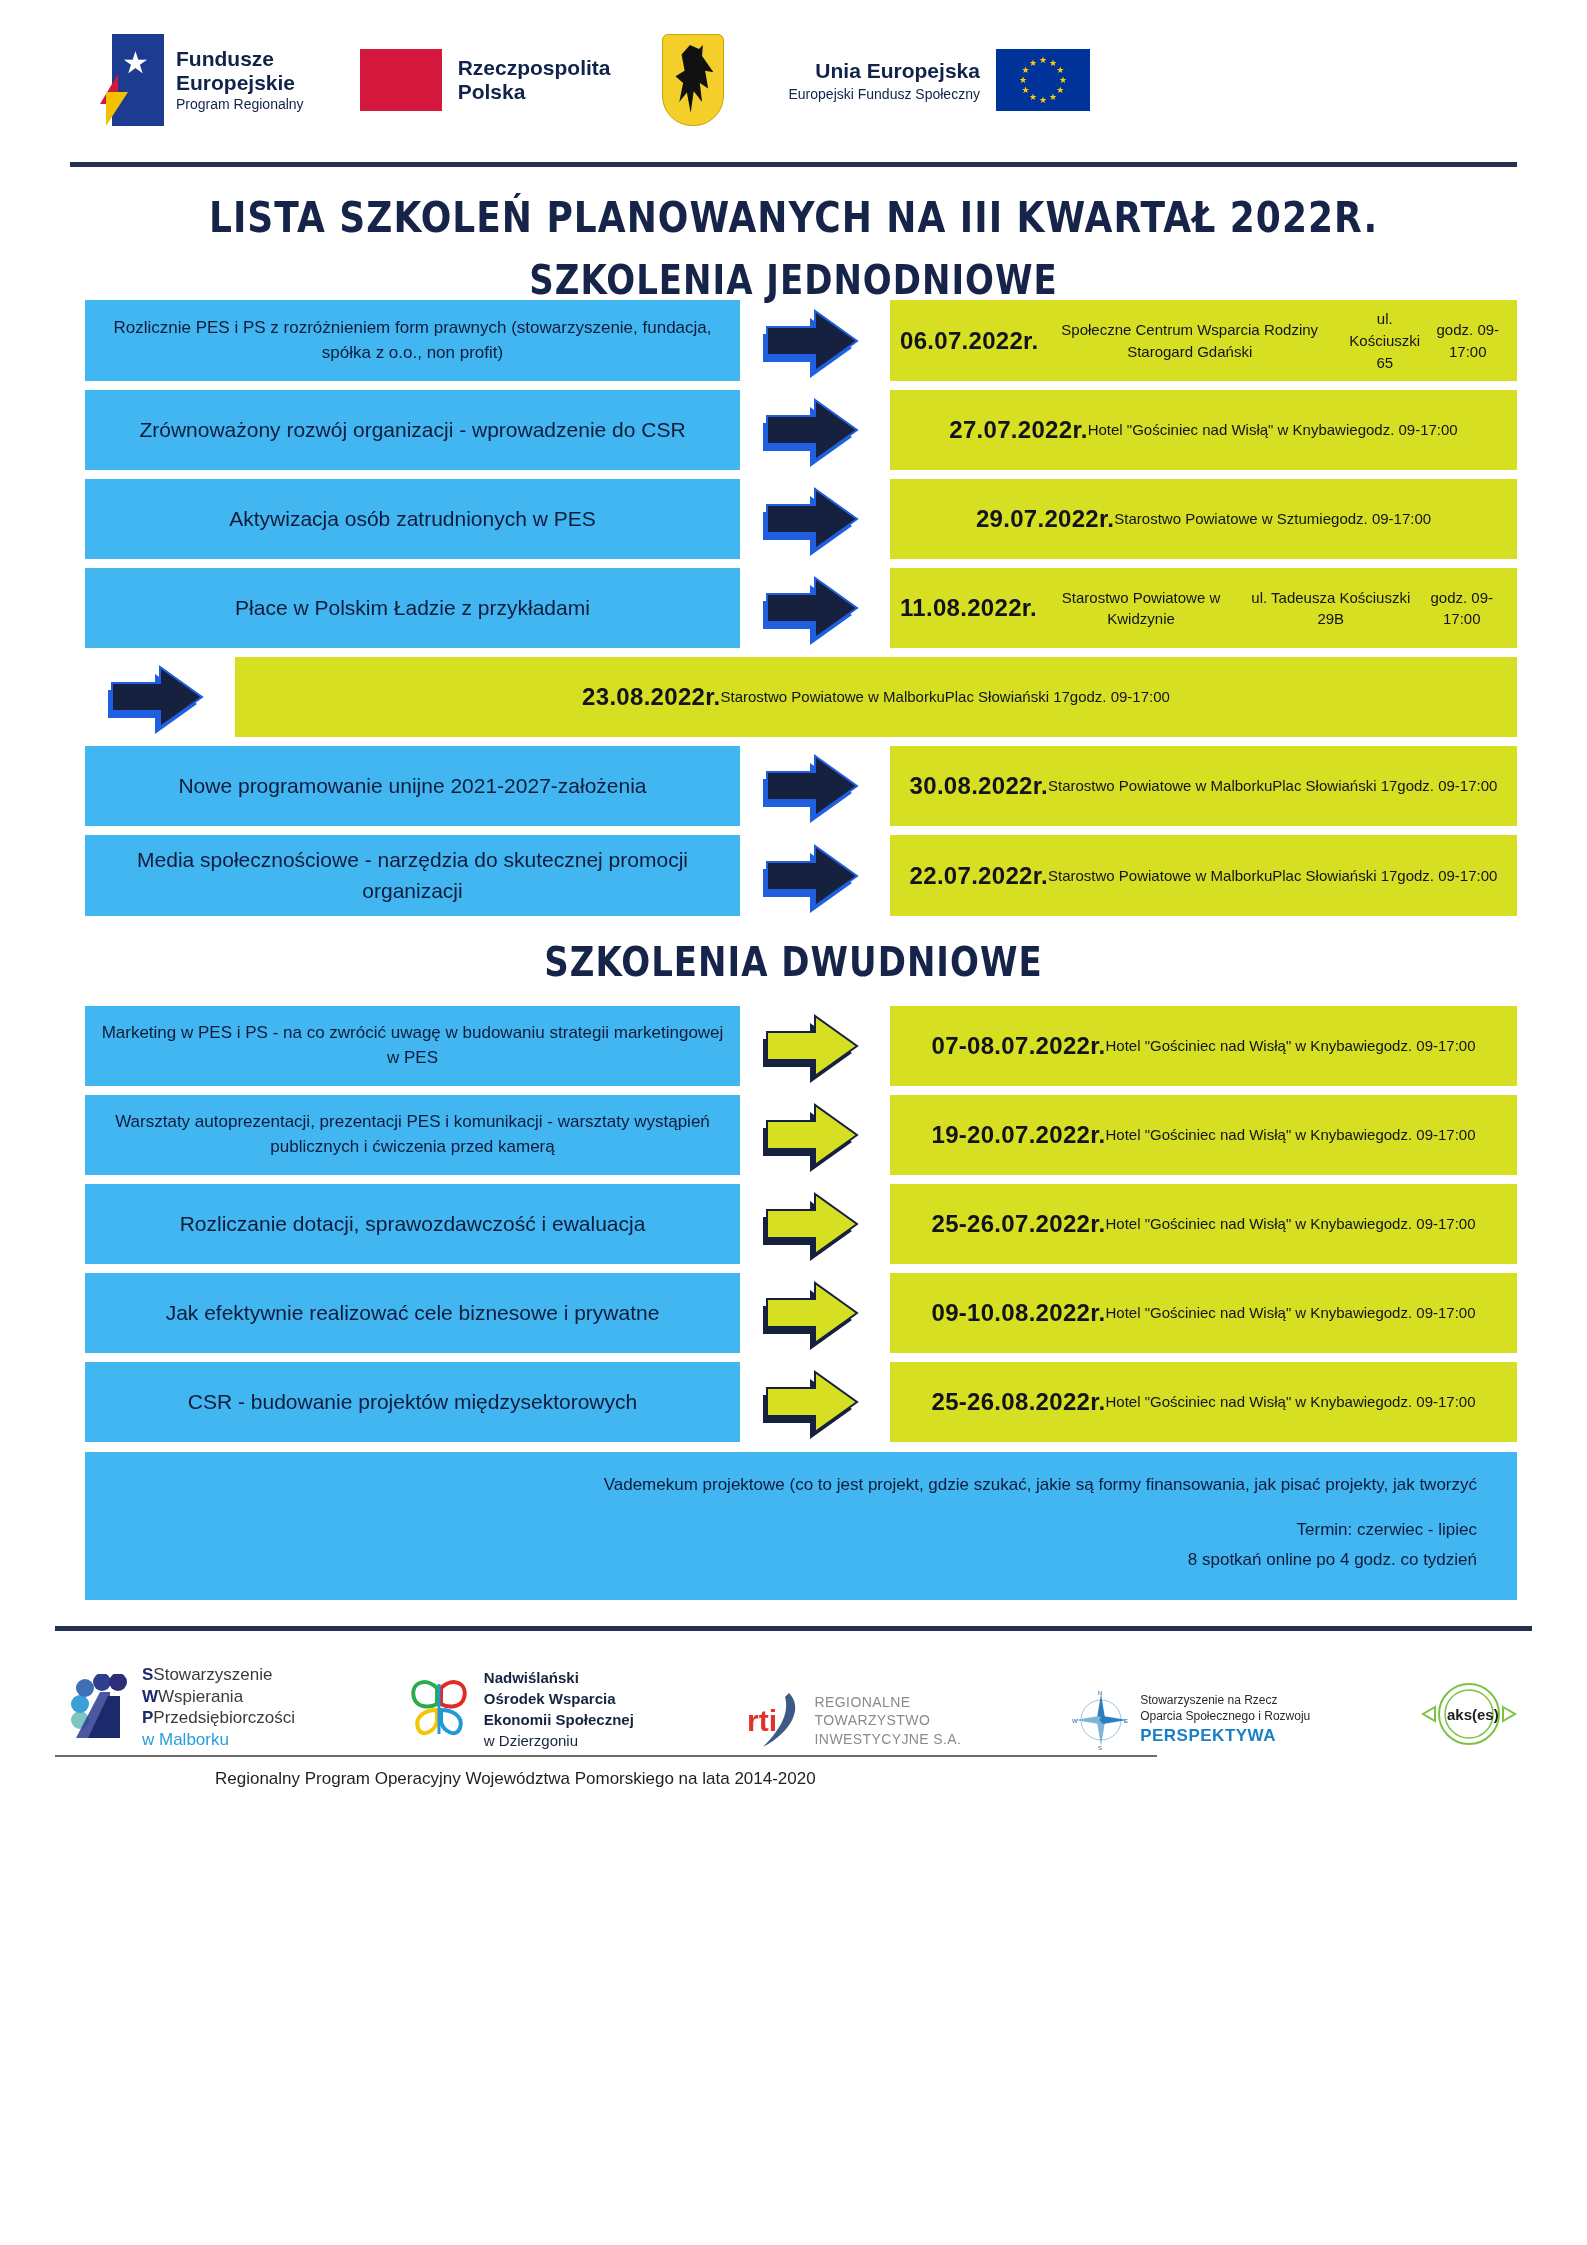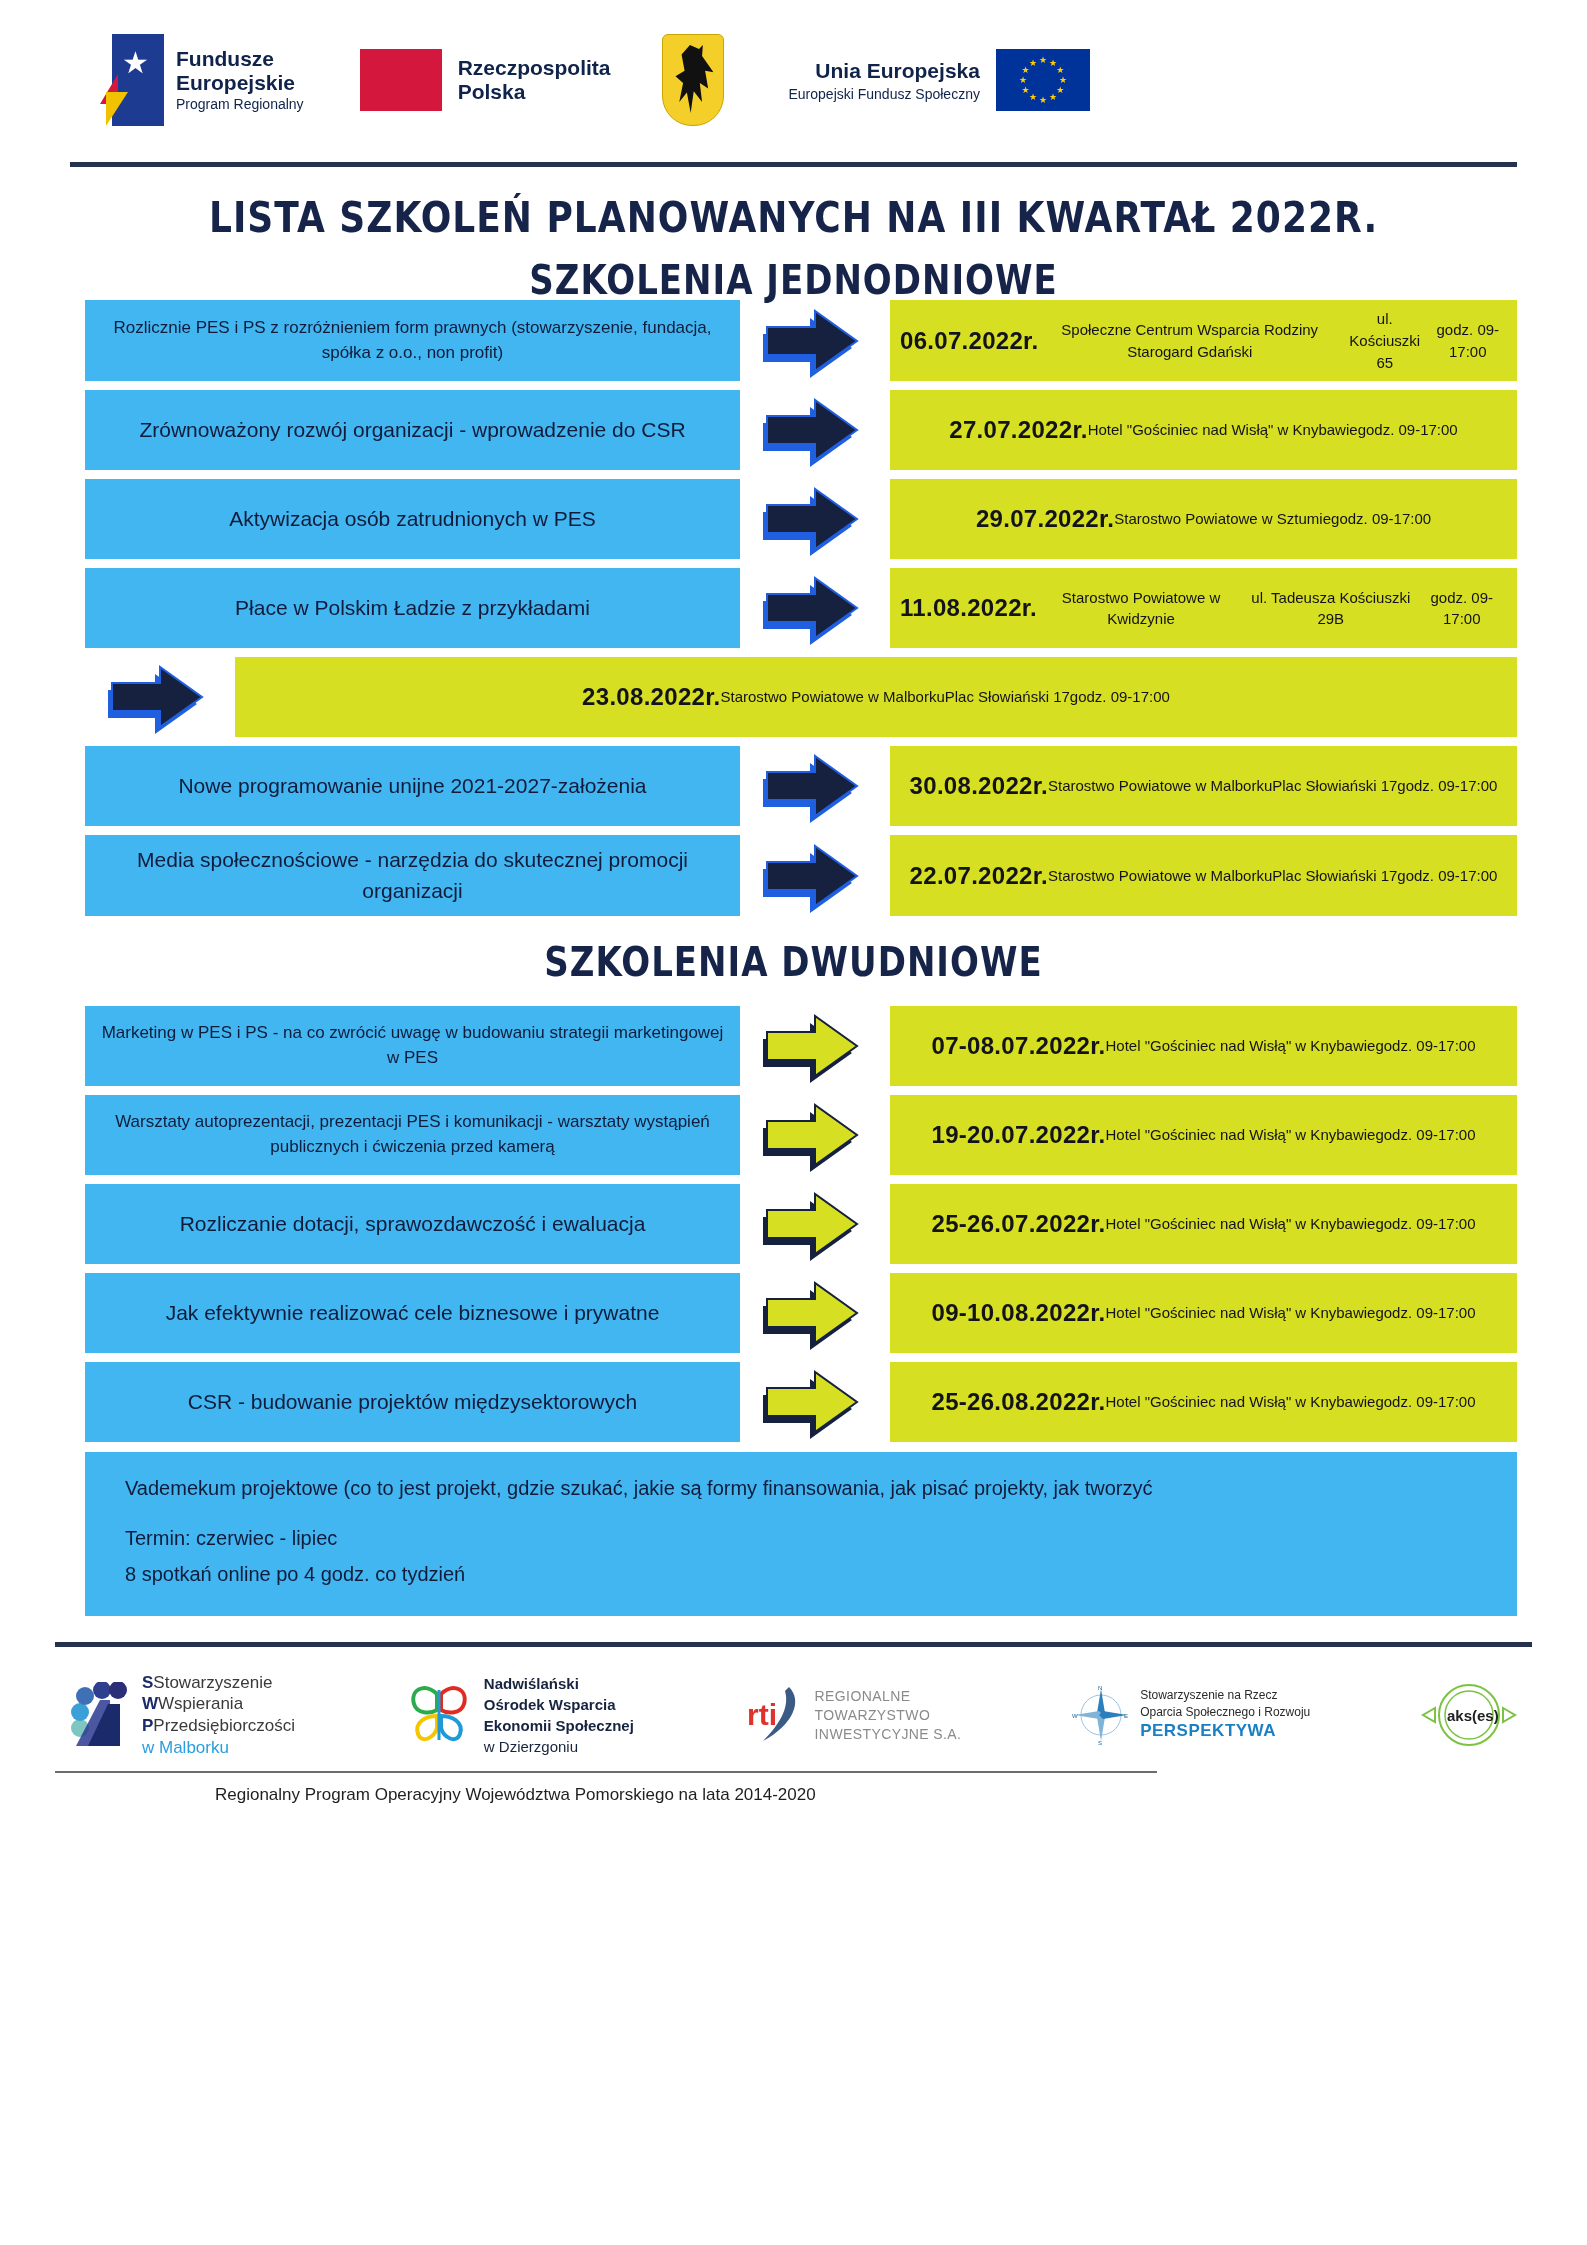--- a/index.html
+++ b/index.html
@@ -129,29 +129,29 @@
   .cell-right .det { font-size: 15px; line-height: 1.45; }
 
   
   .arrow-svg { display:block; }
 
   
   .vademekum {
     margin: 10px 70px 0 85px;
     background: #41b6f0; color: #111c3c;
     padding: 18px 40px 24px 40px;
-    text-align: left; font-size: 20px; line-height: 1.8;
+    text-align: right; font-size: 17px; line-height: 1.8;
   }
   .vademekum .spacer { height: 14px; }
 
   
   .rule-bottom { height: 5px; background: #25324f; margin: 26px 55px 0 55px; }
 
   .footer-logos {
-    display: flex; align-items: center; justify-content: space-between;
+    display: flex; align-items: flex-end; justify-content: space-between;
     padding: 16px 70px 0 70px; height: 120px;
   }
   .f-logo { display: flex; align-items: center; }
 
   
   .swp-mark { width: 62px; height: 66px; position: relative; margin-right: 10px; }
   .swp-text { line-height: 1.28; font-size: 17px; color: #3a3a3a; }
   .swp-text b { color: #1b2a6b; }
   .swp-text .blue { color: #2b9ede; }
 

